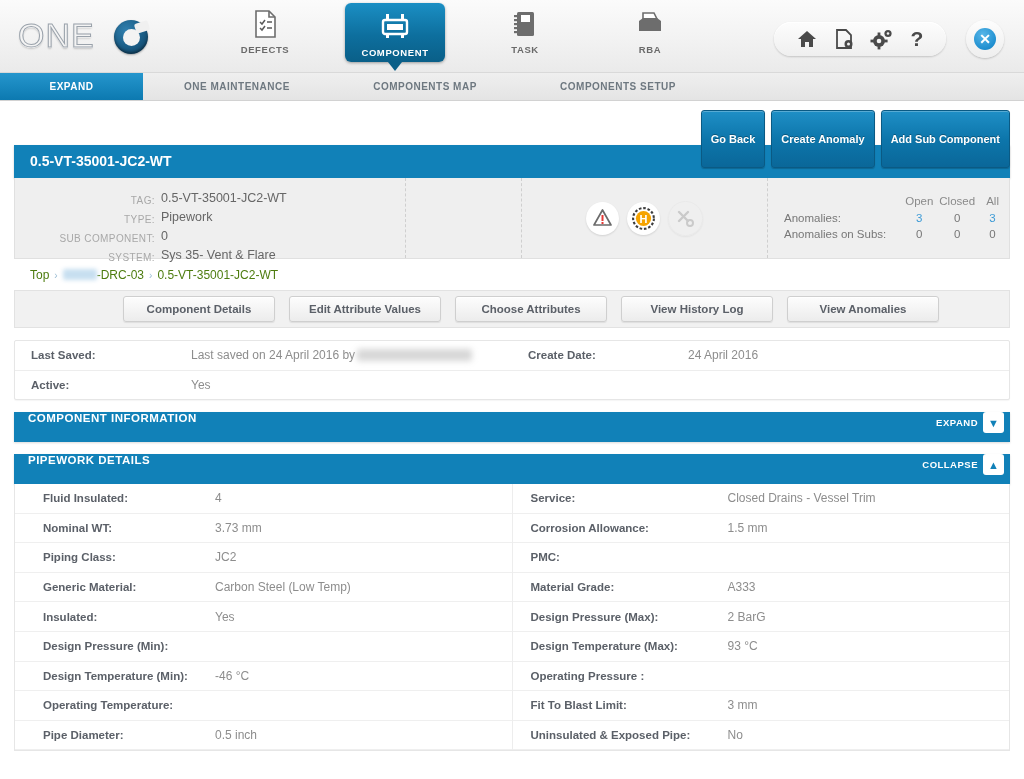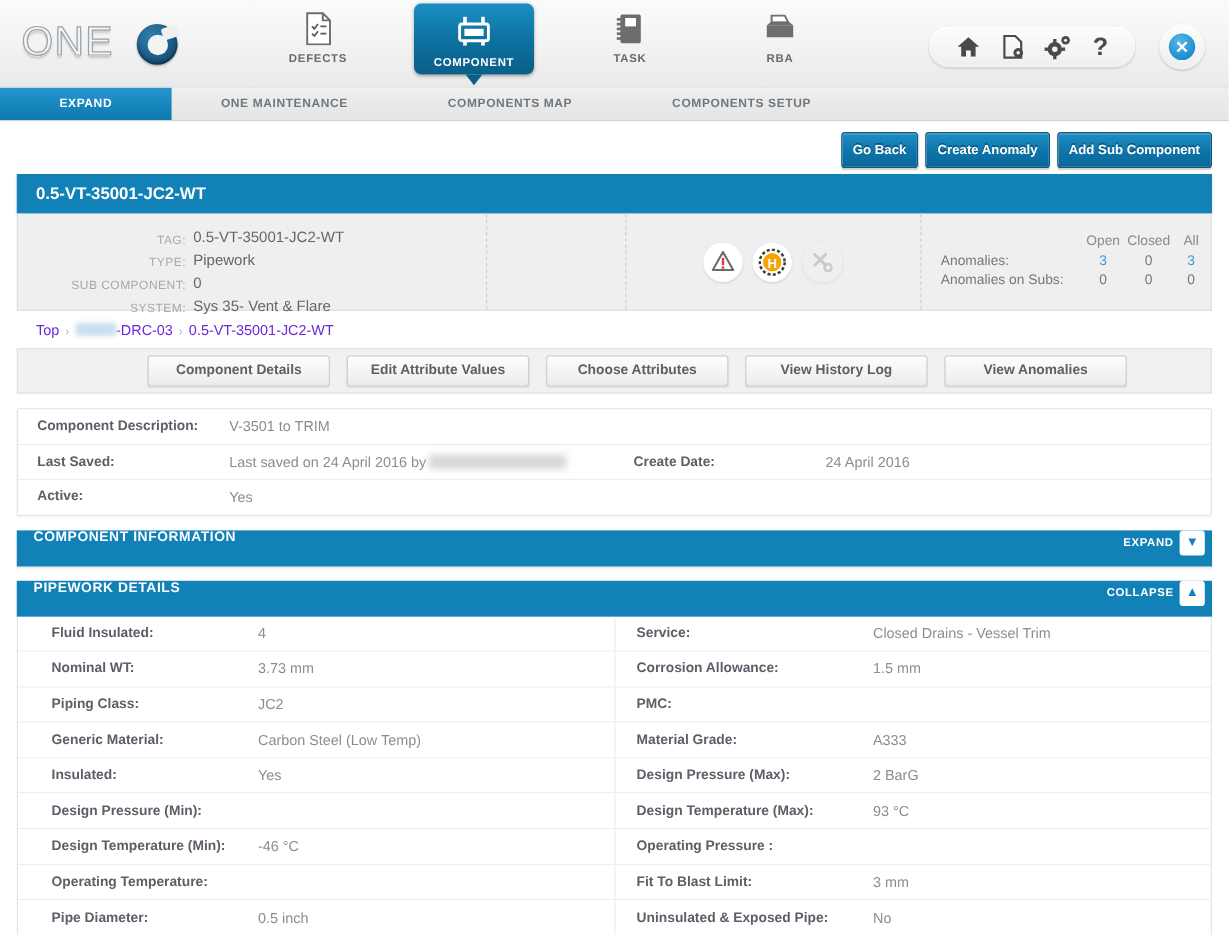--- a/index.html
+++ b/index.html
@@ -99,21 +99,21 @@
   .pagehead{position:relative;height:36px;padding:8px 0 0 0;}
   .pagetitle{
     position:absolute;left:16px;top:10px;
     font-size:17px;color:#1c6b99;
   }
   .act-btns{position:absolute;right:14px;top:9px;display:flex;gap:6px;}
   .btn-blue{
     background:linear-gradient(to bottom,#1f8fc6 0%,#0d76ab 50%,#0a6799 100%);
     border:1px solid #0a5a84;border-radius:3px;
     color:#fff;font-size:11px;font-weight:bold;
-    padding:8px 9px;cursor:pointer;
+    padding:22px 9px;cursor:pointer;
     box-shadow:inset 0 1px 0 rgba(255,255,255,.25),0 1px 1px rgba(0,0,0,.2);
     text-shadow:0 -1px 0 rgba(0,0,0,.3);
     text-align:right;
   }
 
   
   .wrap{padding:0 14px;}
   .cmp-banner{
     background:#1181b8;color:#fff;height:33px;line-height:33px;
     font-size:14px;font-weight:bold;padding-left:16px;
@@ -147,21 +147,21 @@
   .anom-tbl td.num{width:36px;text-align:center;}
   .anom-tbl th{
     font-weight:normal;color:#8a8a8a;font-size:11.5px;text-align:center;
     padding-bottom:2px;
   }
   .anom-tbl .lbl{text-align:left;padding-right:14px;white-space:nowrap;}
   .lnk{color:#3d9bd6;}
 
   
   .crumb{padding:9px 0 8px 16px;font-size:12px;color:#3d9bd6;}
-  .crumb a{color:#6d28d9;text-decoration:none;cursor:pointer;}
+  .crumb a{color:#4d7c0f;text-decoration:none;cursor:pointer;}
   .crumb .sep{color:#9bbdd4;padding:0 5px;font-size:10px;}
   .crumb .redact{
     display:inline-block;width:34px;height:11px;vertical-align:-1px;
     background:#c7dff0;filter:blur(2.2px);border-radius:2px;
   }
 
   
   .tabrow{
     background:#f1f1f1;border:1px solid #e2e2e2;border-radius:0;
     height:36px;display:flex;align-items:center;gap:14px;padding-left:108px;
@@ -424,26 +424,20 @@
   <div class="tabrow">
     <div class="tbtn">Component Details</div>
     <div class="tbtn">Edit Attribute Values</div>
     <div class="tbtn">Choose Attributes</div>
     <div class="tbtn">View History Log</div>
     <div class="tbtn">View Anomalies</div>
   </div>
 
   <div class="card">
     <div class="drow">
-      <div class="dhalf full">
-        <span class="dlbl">Component Description:</span>
-        <span class="dval">V-3501 to TRIM</span>
-      </div>
-    </div>
-    <div class="drow">
       <div class="dhalf">
         <span class="dlbl">Last Saved:</span>
         <span class="dval"><span>Last saved on 24 April 2016 by</span><span class="redact-name"></span></span>
       </div>
       <div class="dhalf">
         <span class="dlbl">Create Date:</span>
         <span class="dval">24 April 2016</span>
       </div>
     </div>
     <div class="drow">

